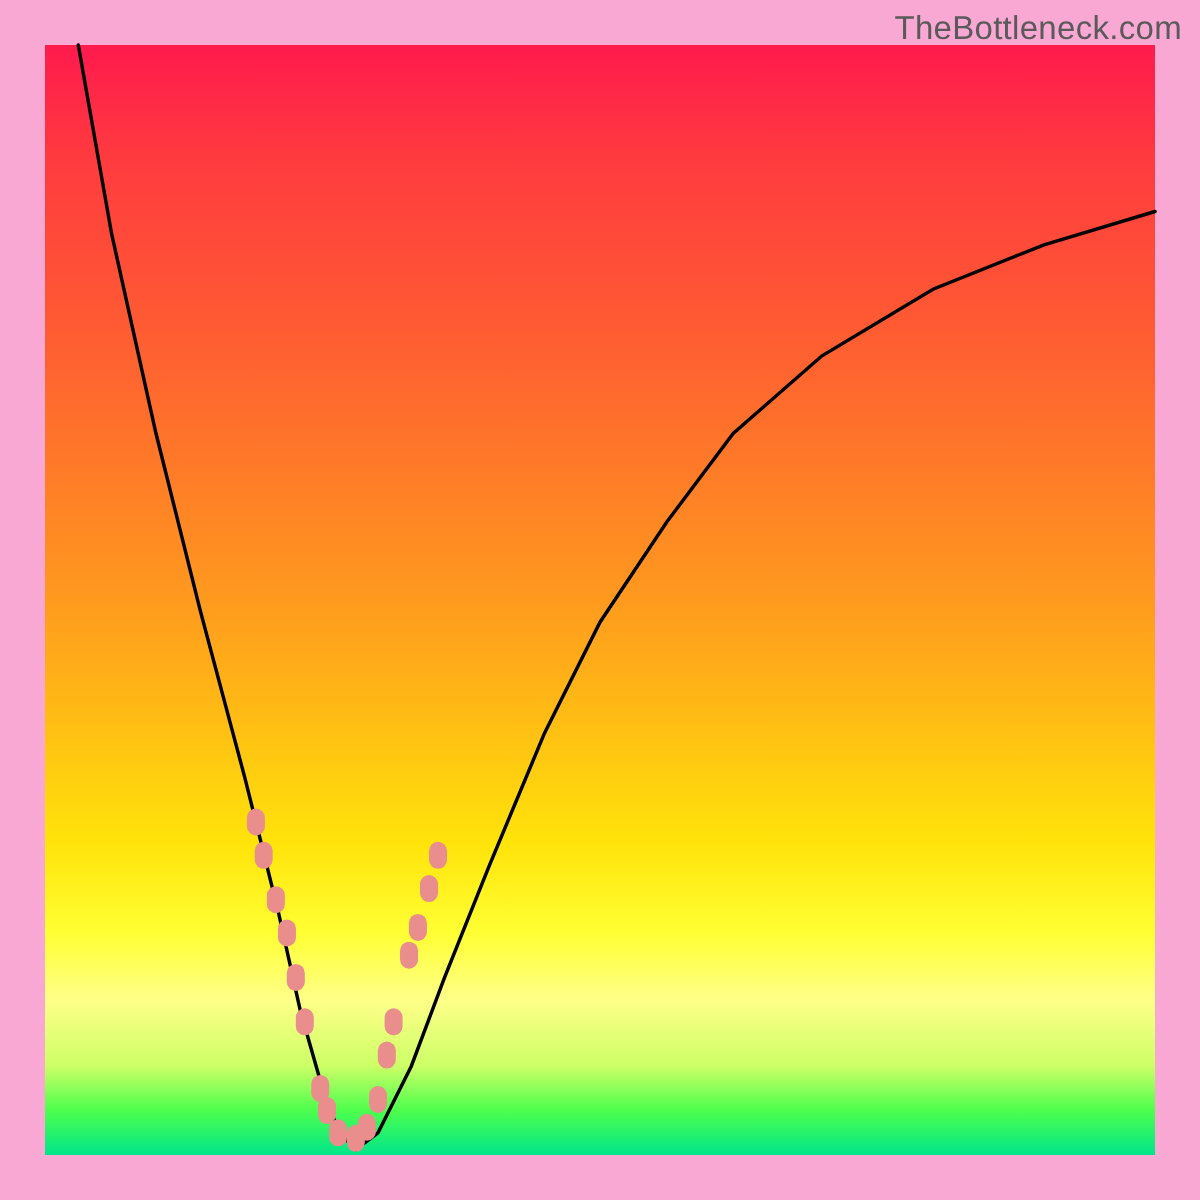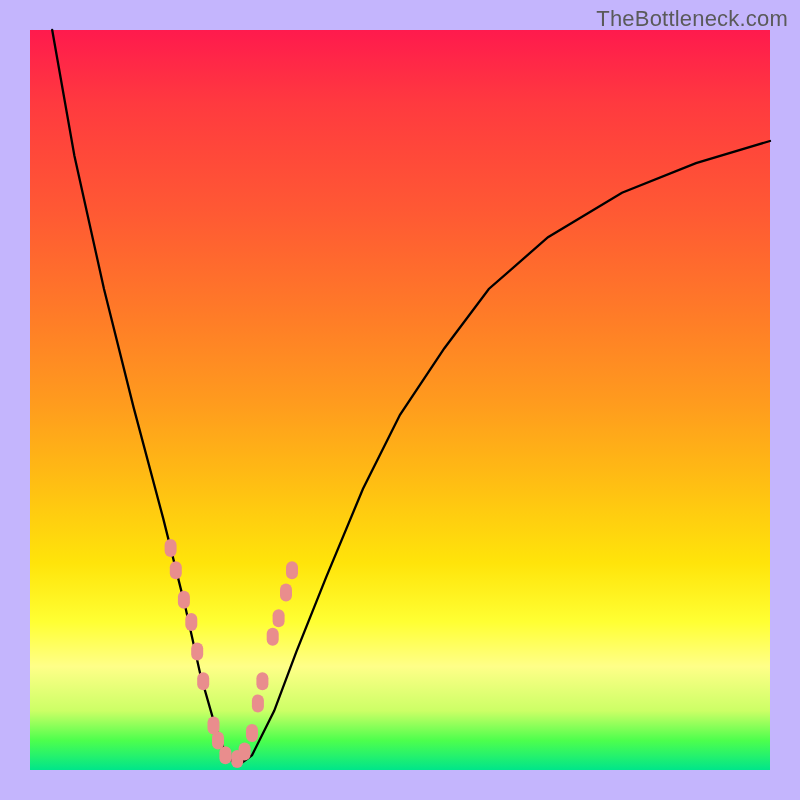--- a/index.html
+++ b/index.html
@@ -10,21 +10,21 @@
     overflow: hidden;
     background: #000;
     font-family: Arial, Helvetica, sans-serif;
   }
   .frame {
     position: absolute;
     top: 0;
     left: 0;
     width: 800px;
     height: 800px;
-    background: #c4b5fd;
+    background: #f9a8d4;
   }
   .plot-area {
     position: absolute;
     top: 30px;
     left: 30px;
     width: 740px;
     height: 740px;
     
     background: linear-gradient(
       to bottom,

